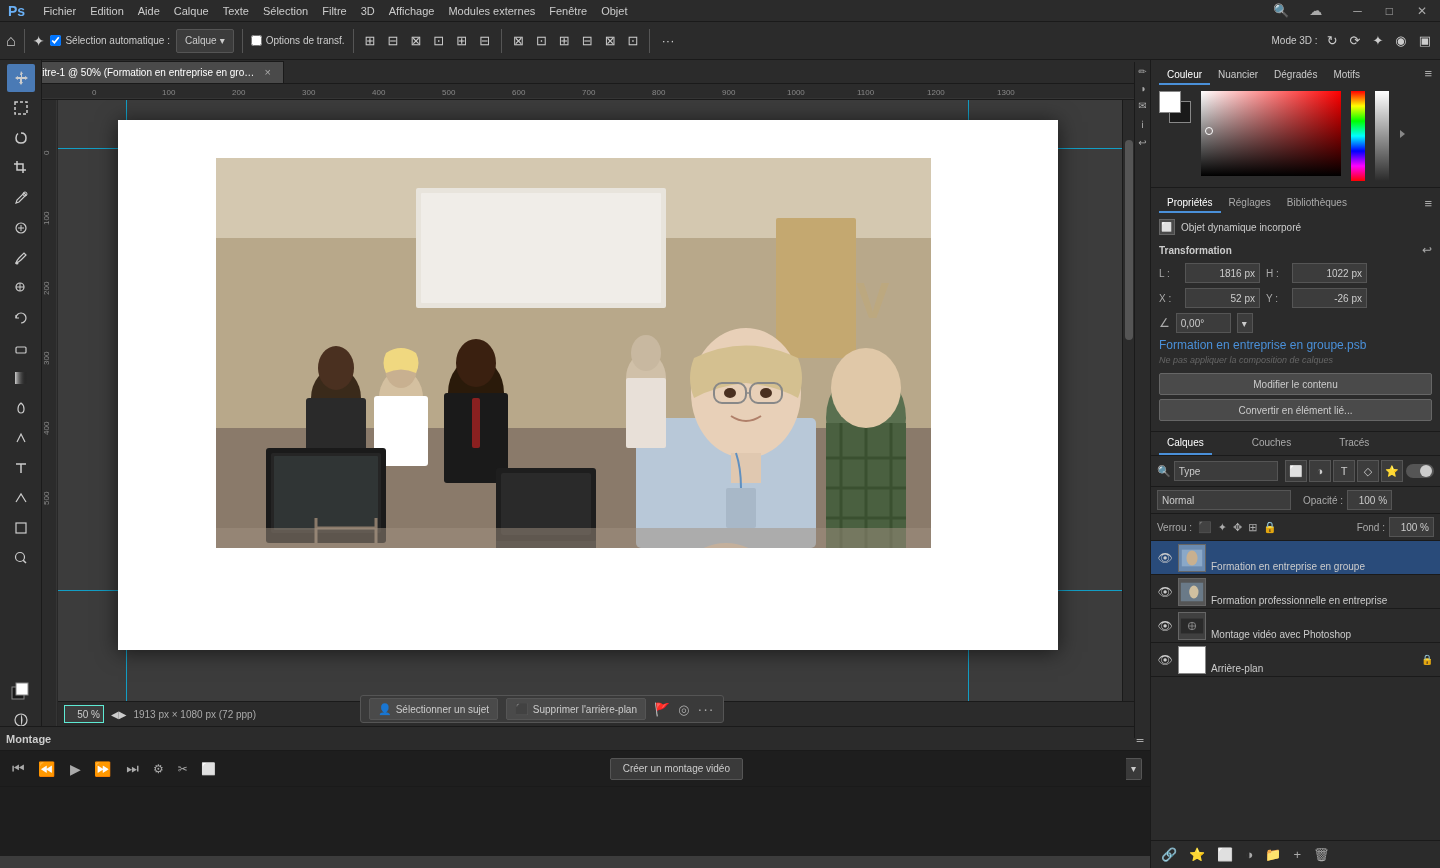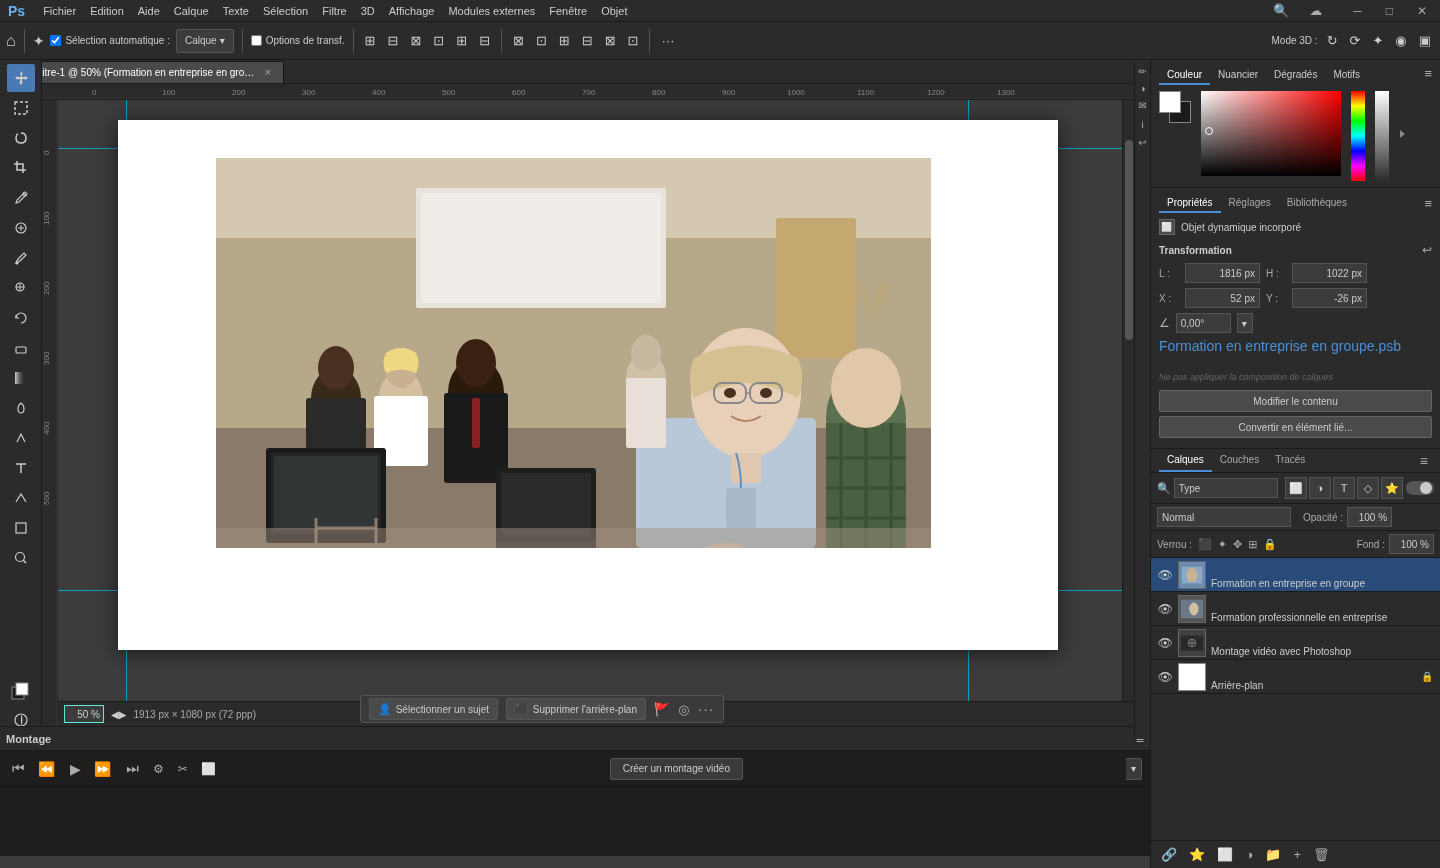--- a/index.html
+++ b/index.html
@@ -48,21 +48,21 @@
     .props-row { display: flex; align-items: center; gap: 6px; margin-bottom: 5px; }
     .props-label { font-size: 10px; color: #aaa; min-width: 20px; }
     .props-input { background: #3c3c3c; border: 1px solid #555; color: #ccc; height: 20px; width: 75px; padding: 0 4px; font-size: 10px; text-align: right; }
     .props-angle-val { background: #3c3c3c; border: 1px solid #555; color: #ccc; height: 20px; width: 55px; padding: 0 4px; font-size: 10px; }
     .props-select { background: #3c3c3c; border: 1px solid #555; color: #ccc; height: 20px; padding: 0 4px; font-size: 10px; appearance: none; }
     .props-btn { background: #4a4a4a; border: 1px solid #666; color: #ccc; height: 22px; padding: 0 10px; font-size: 10px; cursor: pointer; width: 100%; margin-bottom: 4px; border-radius: 2px; }
     .icon-btn-inline { background: #3c3c3c; border: 1px solid #555; color: #ccc; width: 22px; height: 22px; display: inline-flex; align-items: center; justify-content: center; cursor: pointer; font-size: 11px; }
 
     
     .layers-section { flex: 1; display: flex; flex-direction: column; overflow: hidden; }
-    .layers-tabs { display: flex; align-items: center; padding: 0 8px; border-bottom: 1px solid #1a1a1a; flex-shrink: 0; }
+    .layers-tabs { display: flex; align-items: center; padding: 0 8px; border-bottom: 1px solid #1a1a1a; flex-shrink: 0; gap: 32px; }
     .layers-tab { font-size: 10px; color: #aaa; padding: 5px 8px; cursor: pointer; border-bottom: 2px solid transparent; }
     .layers-tab.active { color: #fff; border-bottom: 2px solid #4a90d9; }
     .layers-tab-spacer { flex: 1; }
     .layers-menu-btn { color: #aaa; cursor: pointer; font-size: 14px; padding: 2px 4px; }
     .layers-toolbar { display: flex; align-items: center; padding: 4px 6px; gap: 3px; border-bottom: 1px solid #1a1a1a; flex-shrink: 0; }
     .layers-filter { background: #3c3c3c; border: 1px solid #555; color: #ccc; height: 20px; flex: 1; padding: 0 4px; font-size: 10px; appearance: none; }
     .layers-filter-icon { color: #aaa; font-size: 11px; }
     .layers-mode-row { display: flex; align-items: center; padding: 3px 6px; gap: 4px; border-bottom: 1px solid #1a1a1a; flex-shrink: 0; }
     .layers-mode-select { background: #3c3c3c; border: 1px solid #555; color: #ccc; height: 20px; width: 134px; padding: 0 4px; font-size: 10px; appearance: none; }
     .layers-opacity-label { font-size: 10px; color: #aaa; margin-left: 8px; }
@@ -574,21 +574,21 @@
       <input class="props-input" value="-26 px" style="">
     </div>
     <div class="props-row">
       <span style="font-size:12px;color:#aaa;">∠</span>
       <input class="props-angle-val" value="0,00°" style="">
       <select class="props-select">
         <option>▾</option>
       </select>
     </div>
     
-    <div style="font-size:14px;color:#4a90d9;margin-bottom:18px;">Formation en entreprise en groupe.psb</div>
+    <div style="font-size:12px;color:#4a90d9;margin-bottom:3px;">Formation en entreprise en groupe.psb</div>
     
     <div style="font-size:9px;color:#666;font-style:italic;margin-bottom:8px;">Ne pas appliquer la composition de calques</div>
     
     <button class="props-btn">Modifier le contenu</button>
     <button class="props-btn">Convertir en élément lié...</button>
   </div>
 
   <div class="layers-section">
     <div class="layers-tabs">
       <span class="layers-tab active">Calques</span>

